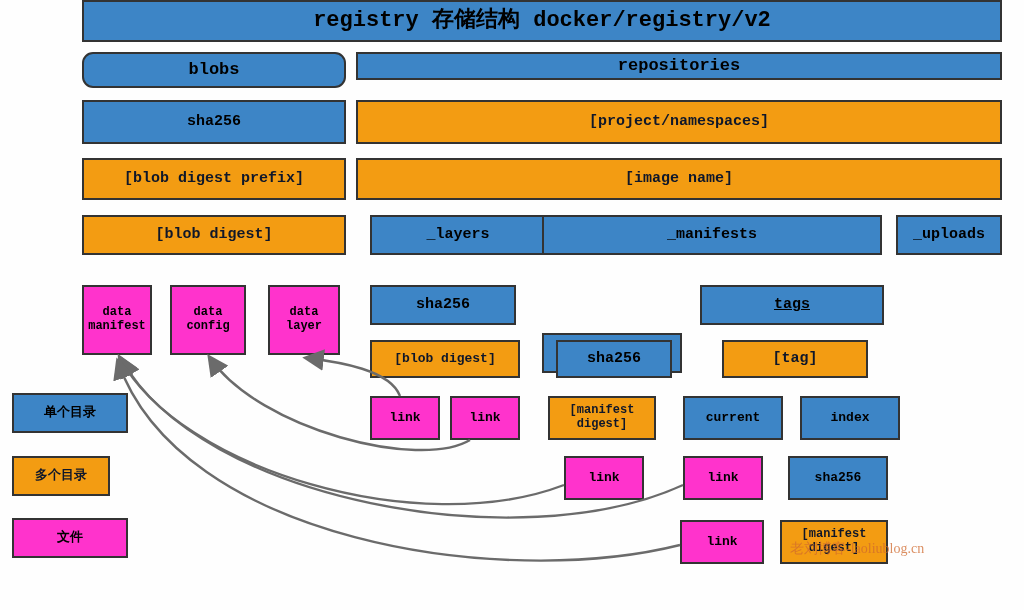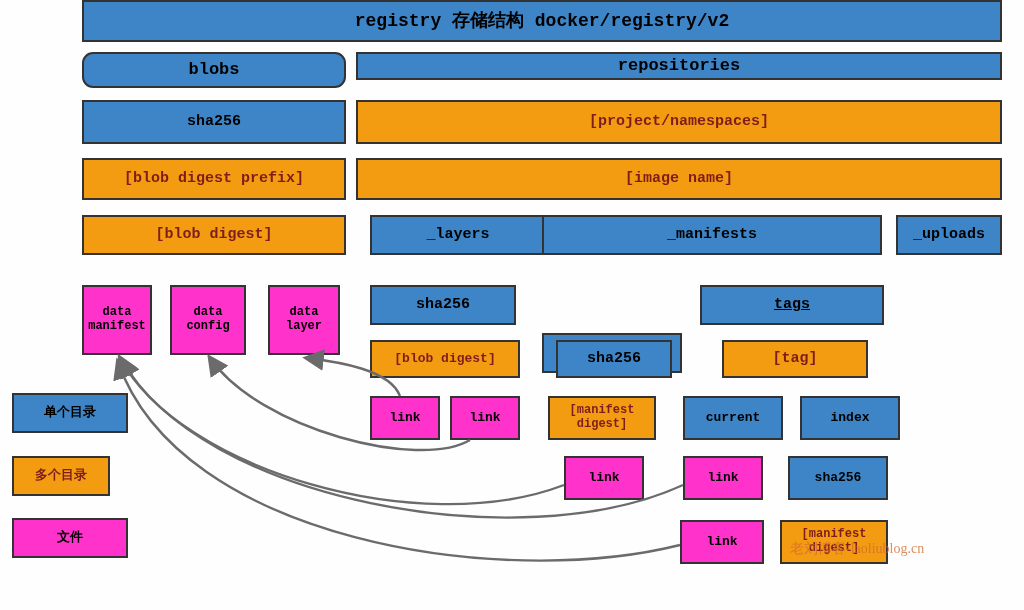--- a/index.html
+++ b/index.html
@@ -16,23 +16,23 @@
     border: 2px solid #333;
     display: flex;
     align-items: center;
     justify-content: center;
     text-align: center;
     font-weight: 600;
     padding: 2px 4px;
     line-height: 1.15;
   }
   .blue   { background: #3d85c6; color: #000; }
-  .orange { background: #f39c12; color: #7f1d1d; }
+  .orange { background: #f39c12; color: #0f172a; }
   .magenta{ background: #ff33cc; color: #000; }
-  .title  { font-size: 18px; text-align: right; }
+  .title  { font-size: 22px; text-align: right; }
   .lg     { font-size: 17px; }
   .md     { font-size: 15px; }
   .sm     { font-size: 13px; }
   .xs     { font-size: 12px; }
   .wm {
     position: absolute;
     font-family: Liberation Serif, serif;
     font-size: 14px;
     color: #d06a2e;
     opacity: .75;

